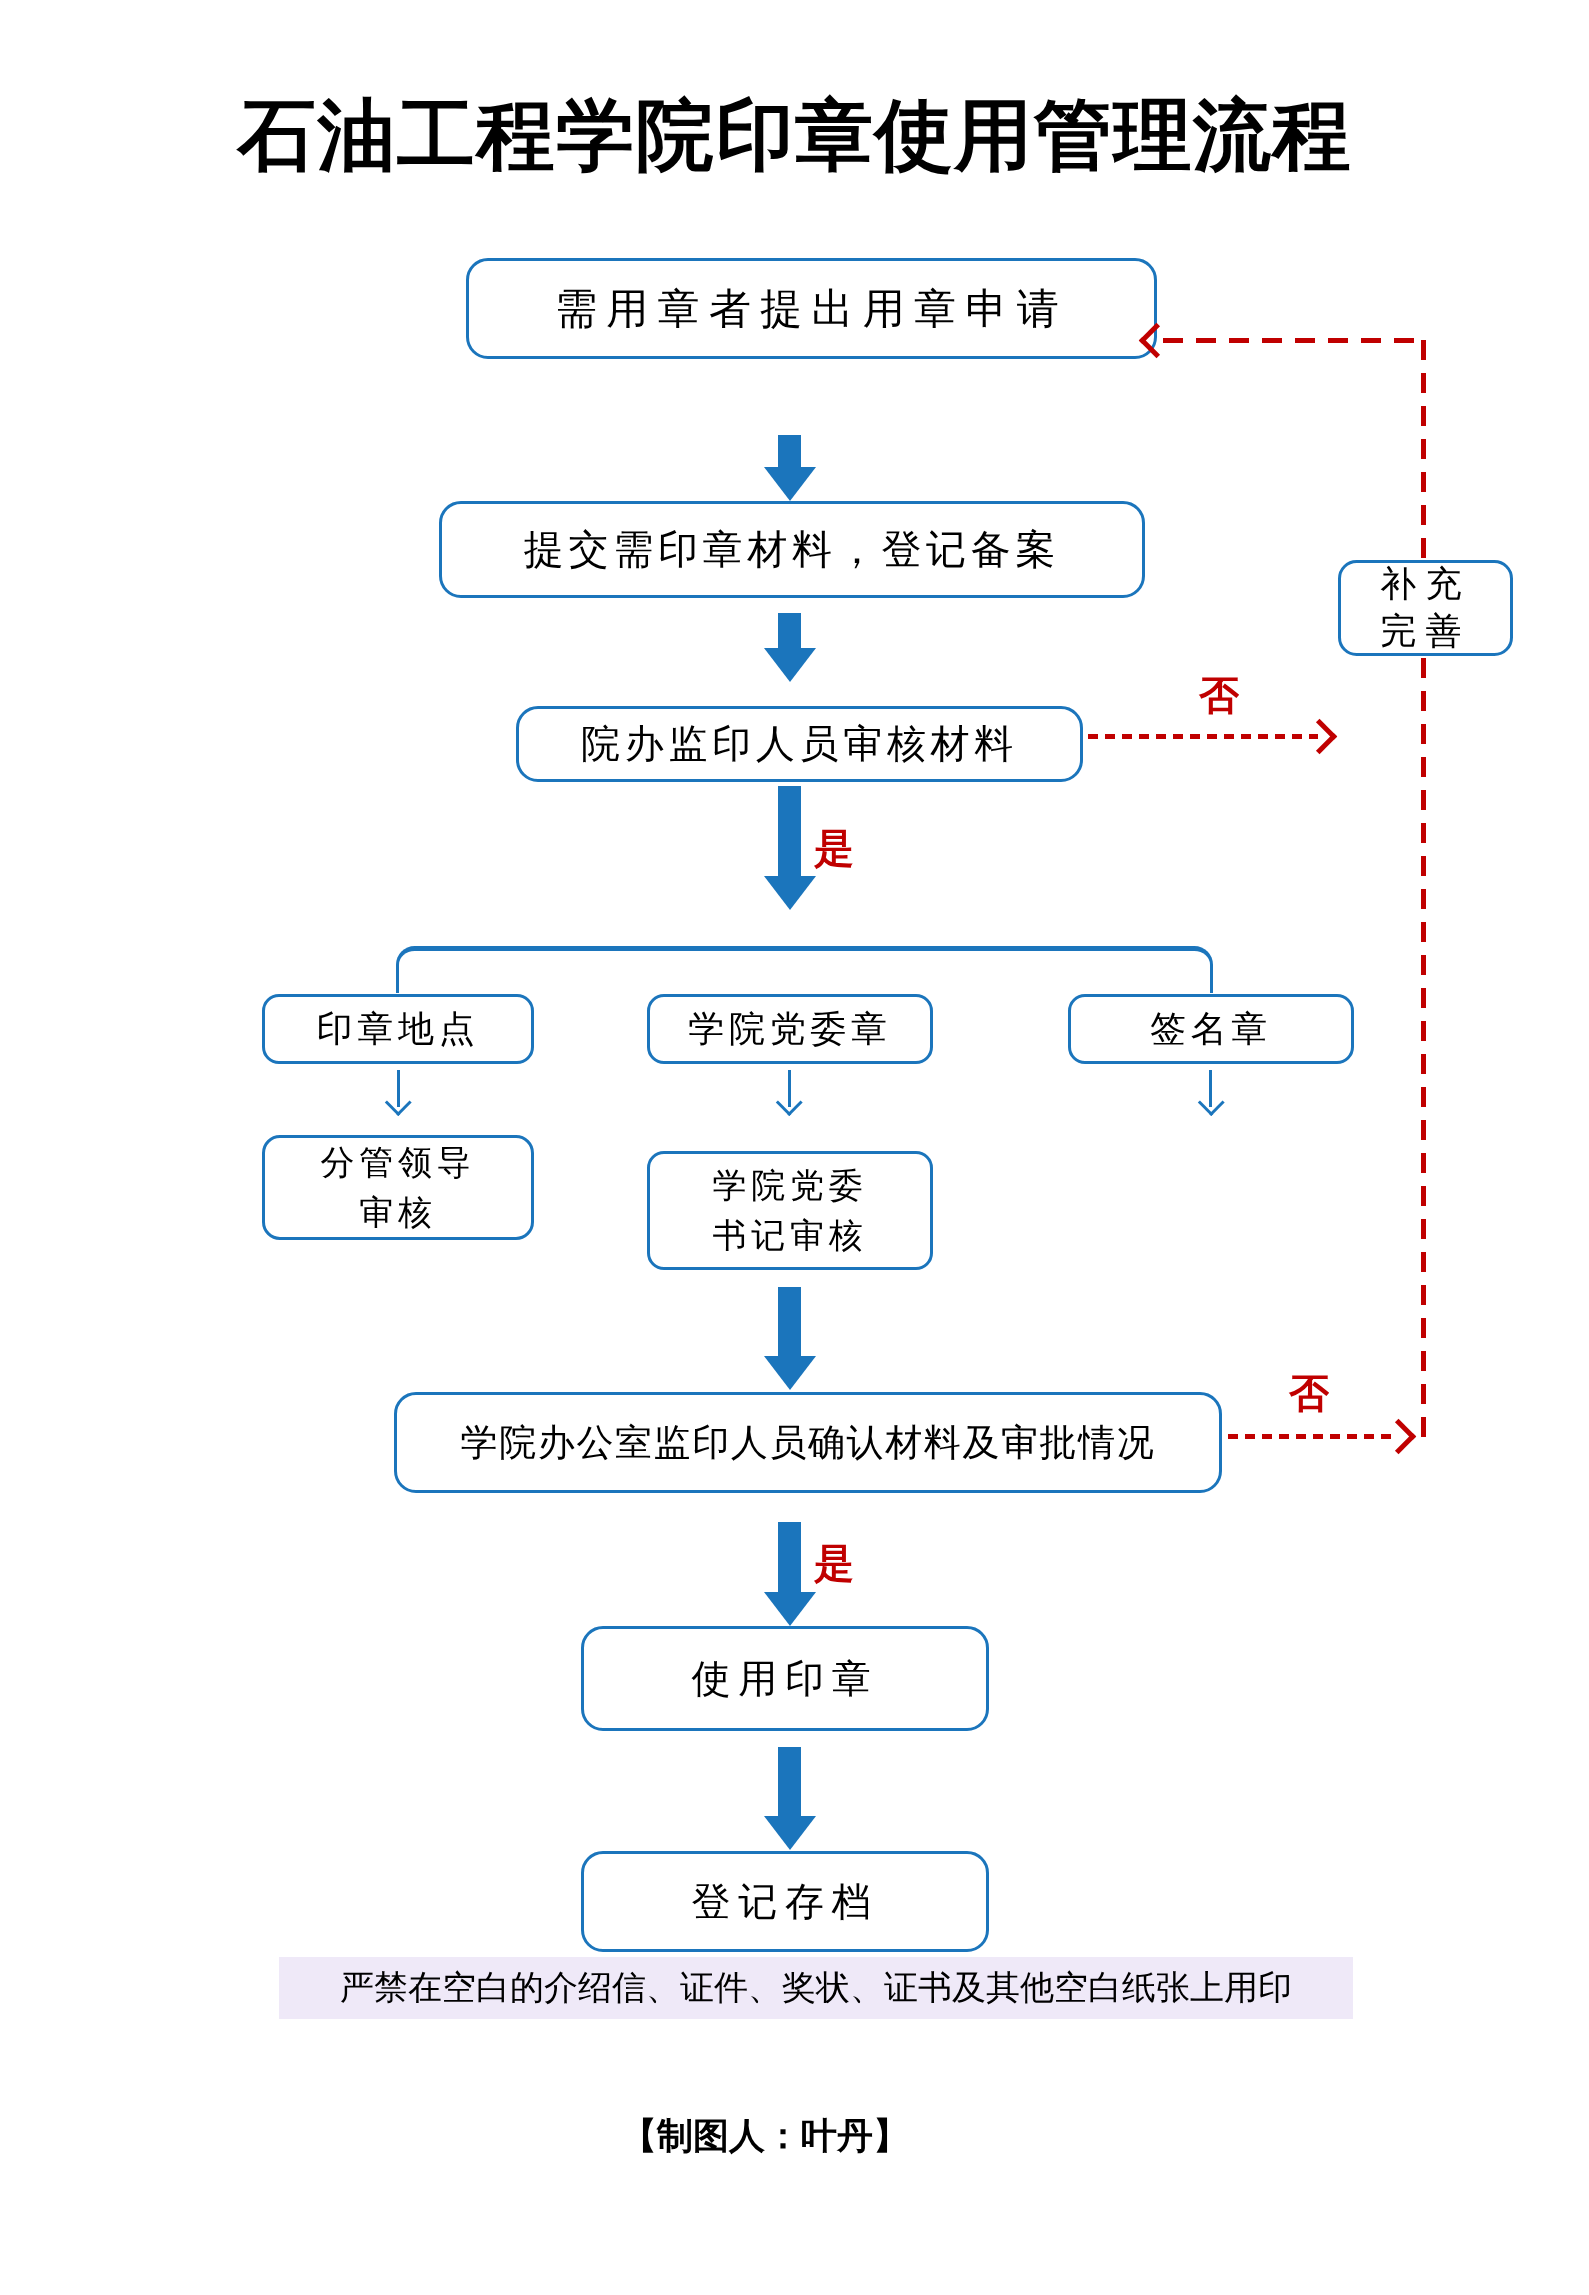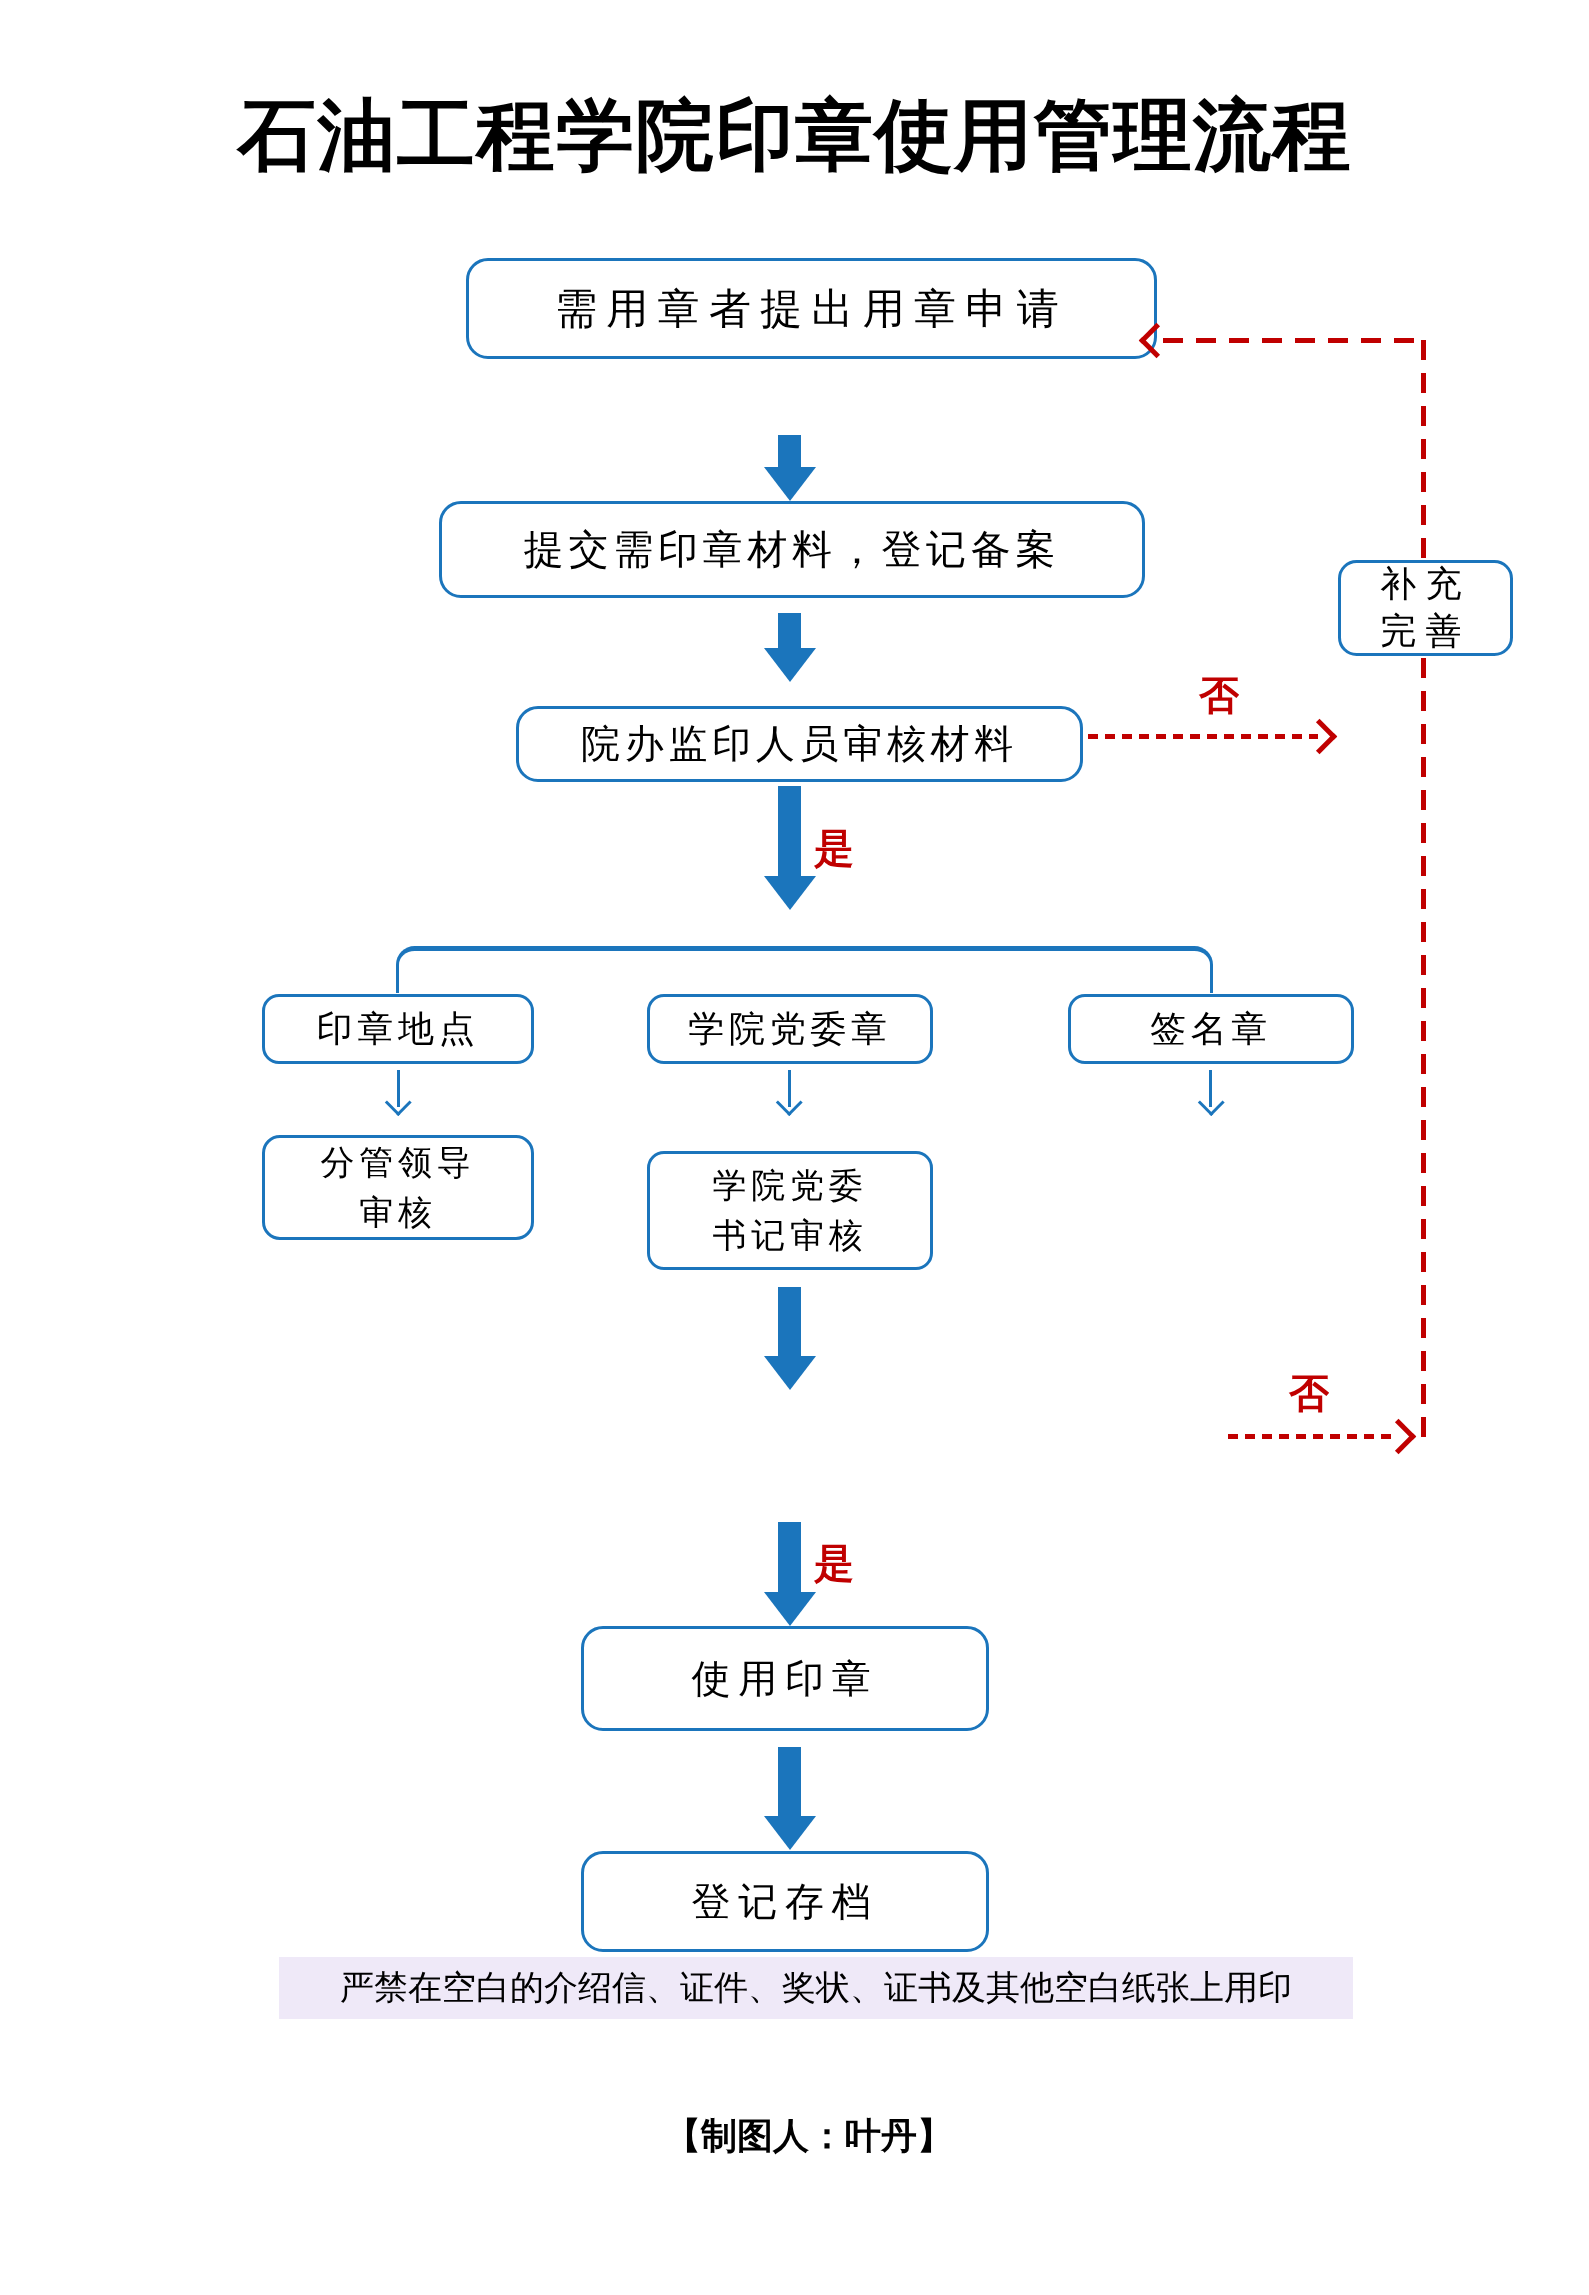--- a/index.html
+++ b/index.html
@@ -89,21 +89,20 @@
     font-weight:bold;
     font-family:"DejaVu Sans","Liberation Sans",sans-serif;
   }
   .credit{
     position:absolute;
     left:0;top:2112px;width:1530px;
     text-align:center;
     font-size:36px;
     font-weight:bold;
     font-family:"DejaVu Sans","Liberation Sans",sans-serif;
-    padding-left:44px;
   }
 </style>
 </head>
 <body>
 
 <div class="canvas">
 
   <div class="title">石油工程学院印章使用管理流程</div>
 
   <div class="fbox" style="left:466px;top:258px;width:691px;height:101px;font-size:42px;letter-spacing:9.3px;">
@@ -181,20 +180,23 @@
   <div class="fbox" style="left:647px;top:1151px;width:286px;height:119px;font-size:34px;letter-spacing:4.7px;line-height:1.45;border-radius:17px;">
     <span class="line">学院党委</span>
     <span class="line">书记审核</span>
   </div>
 
   <div>
     <div class="stem" style="left:778px;top:1287px;width:23px;height:70px;"></div>
     <div class="bhead" style="left:764px;top:1356px;"></div>
   </div>
 
+  <div class="fbox" style="left:394px;top:1392px;width:828px;height:101px;font-size:37px;letter-spacing:1.6px;">
+    <span class="line">学院办公室监印人员确认材料及审批情况</span>
+  </div>
 
   <div class="dlabel" style="left:1289px;top:1366px;">否</div>
   <div class="dash-h" style="left:1228px;top:1434px;width:169px;"></div>
   <div class="rchev-right" style="left:1386px;top:1424px;"></div>
 
   <div>
     <div class="stem" style="left:778px;top:1522px;width:23px;height:71px;"></div>
     <div class="bhead" style="left:764px;top:1592px;"></div>
   </div>
   <div class="dlabel" style="left:814px;top:1536px;">是</div>

